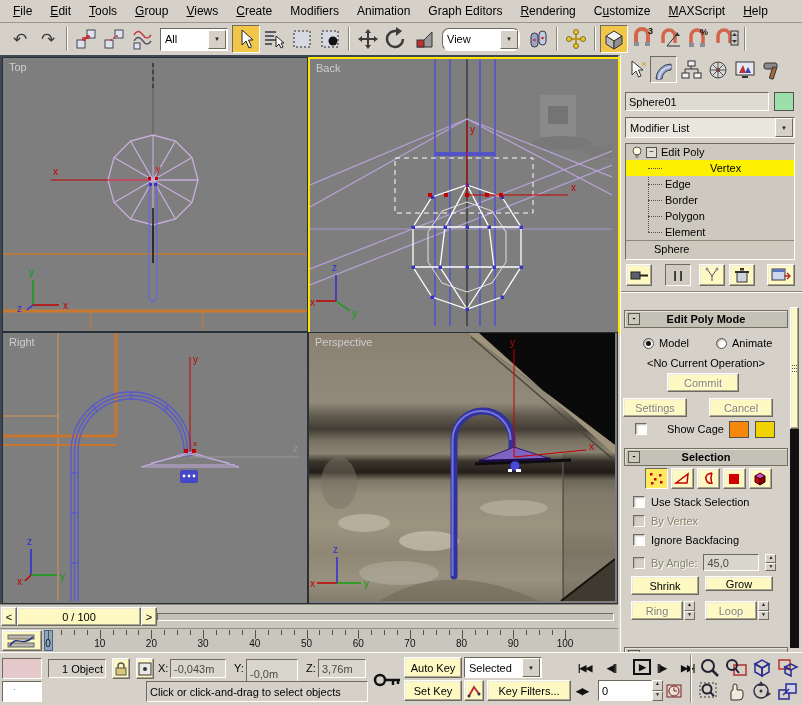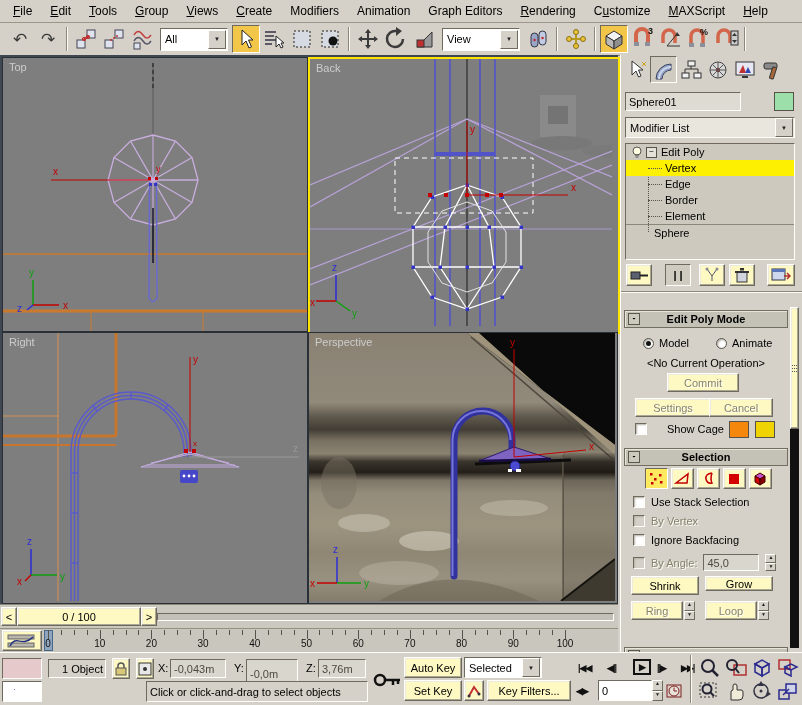--- a/index.html
+++ b/index.html
@@ -146,21 +146,21 @@
           <path d="M19,12 A8,8 0 1 1 12,4" fill="none" stroke="#3b3b3b" stroke-width="2.5"></path>
           <polygon points="12,0 18,4 12,9" fill="#3b3b3b"></polygon>
         </svg>
       </div>
     <div class="tbtn">
         <svg width="22" height="22">
           <polygon points="4,19 19,19 19,4" fill="#9a9a9a" stroke="#333"></polygon>
           <rect x="4" y="12" width="7" height="7" fill="#c03030" stroke="#333"></rect>
         </svg>
       </div>
-    <div class="ddown" style="width:76px;margin:0 4px;">
+    <div class="ddown" style="width:76px;margin:0 4px;border-radius:7px;">
       <span class="dd-text">View</span>
       <span class="dd-arrow">▼</span>
     </div>
     <div class="tbtn">
         <svg width="22" height="22">
           <rect x="4" y="5" width="7" height="14" rx="3.5" fill="#9aa6c8" stroke="#334"></rect>
           <rect x="12" y="3" width="7" height="14" rx="3.5" fill="#c2cce4" stroke="#334"></rect>
           <circle cx="7.5" cy="12" r="1.3" fill="#c03030"></circle>
           <circle cx="15.5" cy="10" r="1.3" fill="#c03030"></circle>
         </svg>
@@ -503,52 +503,56 @@
           </svg>
         </div>
       <div class="tab">
           <svg width="22" height="22">
             <rect x="3" y="4" width="13" height="6" rx="2" fill="#8a8a8a" stroke="#333"></rect>
             <rect x="10" y="8" width="4" height="12" rx="1" fill="#a8683a" stroke="#333" transform="rotate(18 12 14)"></rect>
           </svg>
         </div>
     </div>
 
-    <div class="abs sunk fieldtxt" style="left:4px;top:37px;width:116px;height:19px;background:#dedbd2;color:#000;">
+    <div class="abs sunk fieldtxt" style="left:4px;top:37px;width:144px;height:19px;background:#dedbd2;color:#000;">
         <span>Sphere01</span>
       </div>
     <div class="abs swatch" id="obj-color" style="left: 153px; top: 37px; width: 20px; height: 19px; background: rgb(157, 223, 171);"></div>
 
     <div class="abs ddown" style="left:4px;top:62px;width:170px;background:#e9e6de;">
       <span class="dd-text">Modifier List</span>
       <span class="dd-arrow">▼</span>
     </div>
 
     <div class="abs sunk" id="stack-box" style="left:4px;top:88px;width:170px;height:117px;background:#cdc9bf;overflow:hidden;">
         <div class="stack-row">
           <svg width="14" height="14" style="margin:0 2px 0 4px">
             <circle cx="7" cy="6" r="4" fill="#fffce0" stroke="#555"></circle>
             <line x1="5" y1="10" x2="9" y2="10" stroke="#555"></line>
             <line x1="5.5" y1="12" x2="8.5" y2="12" stroke="#555"></line>
           </svg>
           <span style="width:9px;height:9px;border:1px solid #55524a;font-size:8px;line-height:8px;text-align:center;background:#e4e1d8;margin-right:4px;">−</span>
           <span>Edit Poly</span>
         </div>
         <div style="position: absolute; left: 22px; top: 16px; height: 72px; border-left: 1px dotted rgb(85, 82, 74);"></div>
-        <div class="stack-row" style="background: rgb(253, 240, 0);">
+        <div class="stack-row" style="background: rgb(253, 240, 0); gap: 45px;">
           <span class="stub" style="margin-left: 22px;"></span>
           <span>Vertex</span>
         </div>
         <div class="stack-row">
           <span class="stub" style="margin-left: 22px;"></span>
           <span>Edge</span>
         </div>
         <div class="stack-row">
           <span class="stub" style="margin-left: 22px;"></span>
           <span>Border</span>
+        </div>
+        <div class="stack-row">
+          <span class="stub" style="margin-left: 22px;"></span>
+          <span>Polygon</span>
         </div>
         <div class="stack-row">
           <span class="stub" style="margin-left: 22px;"></span>
           <span>Element</span>
         </div>
         <div class="stack-row" style="border-top: 1px solid rgb(138, 135, 123);">
           <span style="margin-left:28px;">Sphere</span>
         </div>
       </div>
 
@@ -591,21 +595,21 @@
     <div class="abs" style="left:22px;top:282px;display:flex;align-items:center;gap:5px;">
       <span class="radio on"></span>
       <span class="lbl">Model</span>
     </div>
     <div class="abs" style="left:95px;top:282px;display:flex;align-items:center;gap:5px;">
       <span class="radio"></span>
       <span class="lbl">Animate</span>
     </div>
     <div class="abs lbl" style="left:0;top:302px;width:170px;text-align:center;">&lt;No Current Operation&gt;</div>
     <div class="btn disabled abs" style="left:46px;top:318px;width:72px;height:19px;">Commit</div>
-    <div class="btn disabled abs" style="left:14px;top:343px;width:76px;height:19px;">Settings</div>
+    <div class="btn disabled abs" style="left:2px;top:343px;width:64px;height:19px;">Settings</div>
     <div class="btn disabled abs" style="left:88px;top:343px;width:64px;height:19px;">Cancel</div>
     <div class="abs" style="left:14px;top:368px;display:flex;align-items:center;gap:20px;">
       <span class="cb"></span>
       <span class="lbl">Show Cage</span>
     </div>
     <div class="abs swatch" id="cage-c1" style="left: 108px; top: 366px; width: 20px; height: 17px; background: rgb(245, 136, 12);"></div>
     <div class="abs swatch" id="cage-c2" style="left: 134px; top: 366px; width: 20px; height: 17px; background: rgb(239, 211, 3);"></div>
 
     <div class="rollhead" style="top:393px;">
       <span class="rollminus">-</span>

